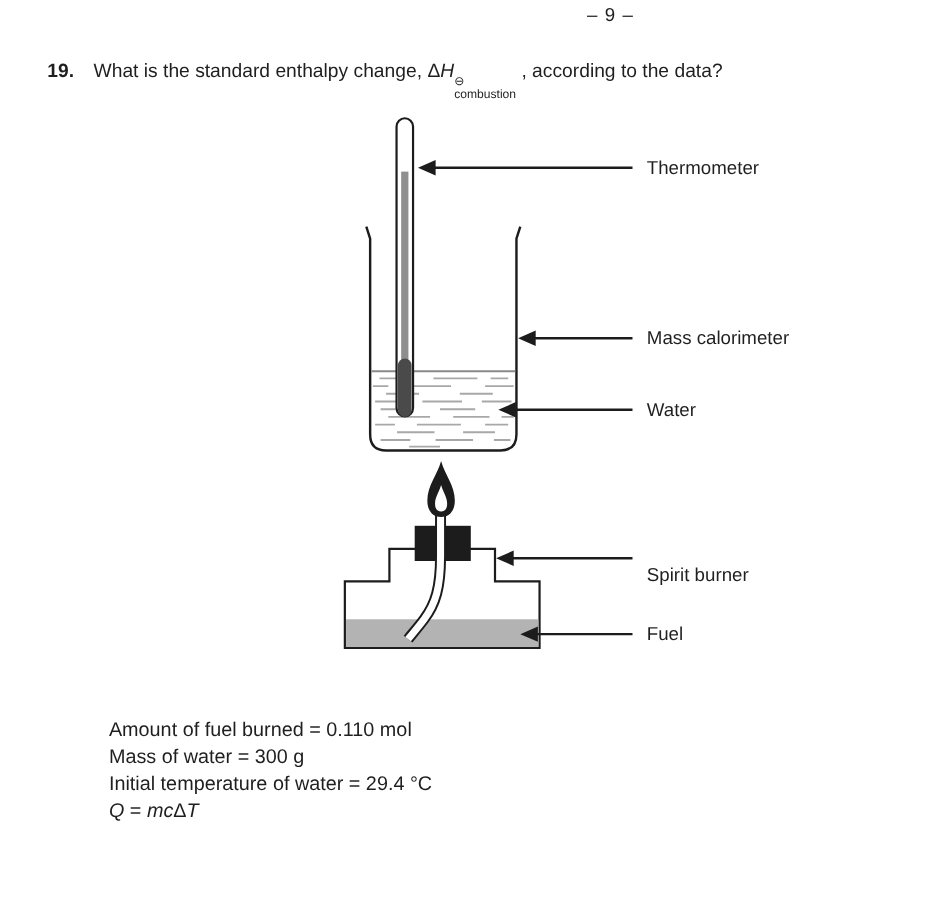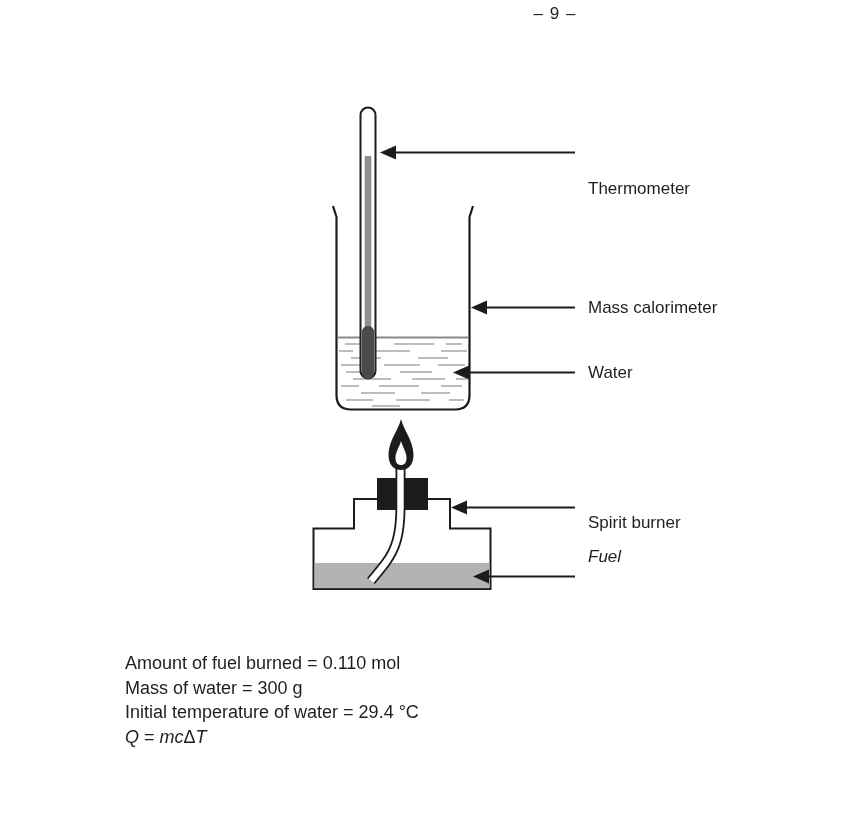--- a/index.html
+++ b/index.html
@@ -46,51 +46,54 @@
     width: 858px; height: 828px;
   }
   .dia-label {
     position: absolute;
     left: 588px;
     height: 21px;
     line-height: 21px;
     font-size: 17px;
     white-space: nowrap;
   }
-  .lbl-thermometer { top: 142px; margin-top: 36px; }
+  .lbl-thermometer { top: 142px; }
   .lbl-calorimeter { top: 297px; }
   .lbl-water       { top: 362px; text-align: center; }
   .lbl-burner      { top: 512px; }
-  .lbl-fuel        { top: 546px; font-style: italic; }
+  .lbl-fuel        { top: 566px; }
   .data-block {
     position: absolute;
     left: 99px; top: 651px;
     font-size: 18px;
     line-height: 24.5px;
     white-space: nowrap;
-    margin-left: 26px;
   }
   .data-block sub {
     font-size: 12px;
     vertical-align: -4px;
     line-height: 0;
   }
   .data-block sup {
     font-size: 12px;
     vertical-align: 7px;
     line-height: 0;
   }
 </style>
 </head>
 <body>
 
 <div class="page">
 
   <div class="page-number">– 9 –</div>
 
+  <div class="question-row"><span class="q-number">19.</span><span>What is the standard enthalpy change, </span><span>Δ</span><span class="ital">H</span><span class="stack">
+        <span>⊖</span>
+        <span>combustion</span>
+      </span><span> , according to the data?</span></div>
 
   <svg class="diagram-svg" viewBox="0 0 858 828" xmlns="http://www.w3.org/2000/svg">
 
     <path d="M333,206 L336.5,217 L336.5,395 Q336.5,409.5 351,409.5 L455,409.5 Q469.5,409.5 469.5,395 L469.5,217 L473,206" fill="none" stroke="#1c1c1c" stroke-width="2.2" stroke-linejoin="round"></path>
 
     <line x1="337.6" y1="337.5" x2="468.4" y2="337.5" stroke="#8a8a8a" stroke-width="2"></line>
 
     <path d="M345,344 h22 M394,344 h40 M446,344 h16
              M339,351 h14 M372,351 h38 M441,351 h26
              M351,358 h30 M418,358 h30

